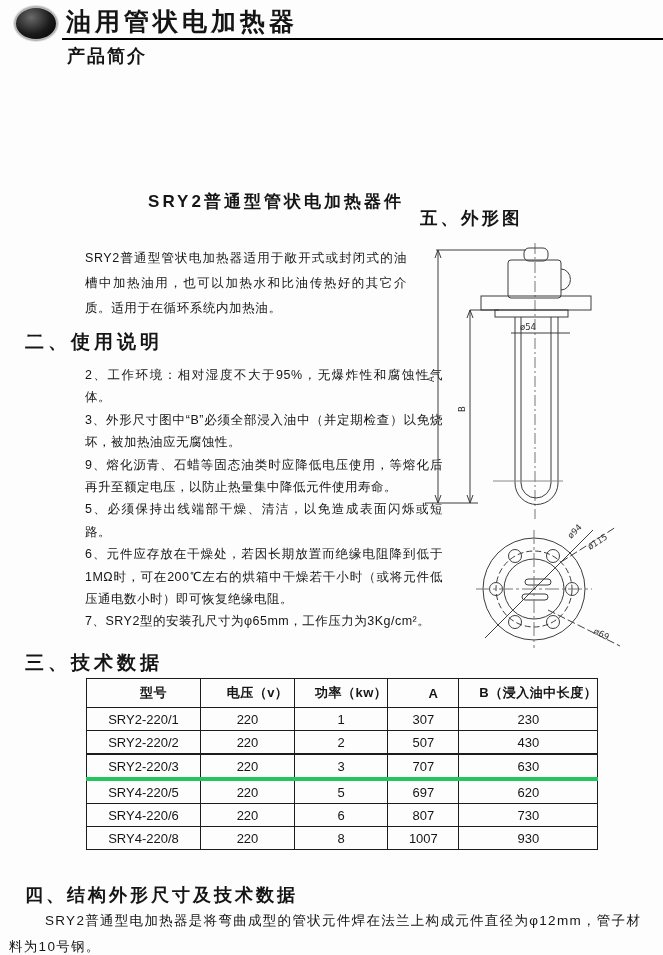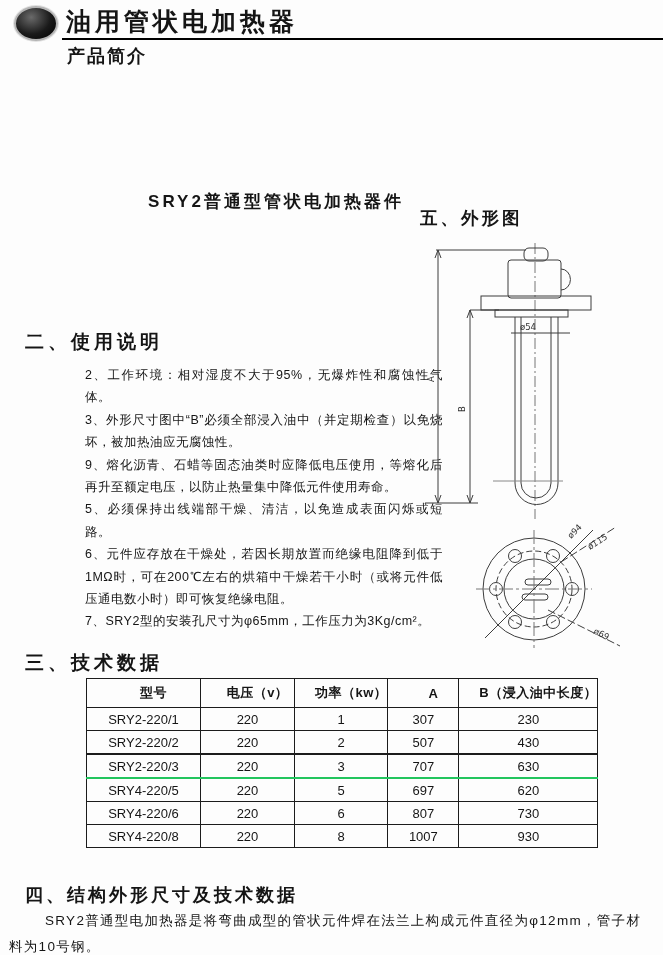--- a/index.html
+++ b/index.html
@@ -57,38 +57,39 @@
   .tech-table{
     left:86px;top:678px;border-collapse:collapse;table-layout:fixed;
   }
   .tech-table td,.tech-table th{
     border:1px solid #1c1c1c;
     font-size:13px;text-align:center;vertical-align:middle;
     padding:0;overflow:hidden;white-space:nowrap;
   }
   .tech-table th{height:28px;font-weight:700;letter-spacing:0.5px;padding-left:20px;}
   .tech-table td{height:22px;font-weight:400;}
-  .tech-table tr.row-thick td{border-top:2px solid #1c1c1c;border-bottom:2px solid #22c55e;}
+  .tech-table tr.row-thick td{border-top:2px solid #1c1c1c;border-bottom:4px solid #22c55e;}
   .c0{width:93px;} .c1{width:73px;} .c2{width:70px;} .c3{width:50px;} .c4{width:105px;}
   
   .drawing{left:423px;top:235px;}
   .drawing text{font-family:"DejaVu Sans", sans-serif;font-size:8.5px;fill:#333;stroke:none;}
 </style>
 </head>
 <body>
 
 <div class="page">
 
   <div class="abs logo"></div>
   <div class="abs doc-title">油用管状电加热器</div>
   <div class="abs header-rule"></div>
   <div class="abs sub-title">产品简介</div>
 
   <div class="abs main-heading">SRY2普通型管状电加热器件</div>
 
+  <div class="abs usage-body">SRY2普通型管状电加热器适用于敞开式或封闭式的油槽中加热油用，也可以加热水和比油传热好的其它介质。适用于在循环系统内加热油。</div>
 
   <div class="abs sec-heading h5-outline">五、外形图</div>
 
   <div class="abs sec-heading h2-instructions">二、使用说明</div>
   <div class="abs instr-list">
     <p>2、工作环境：相对湿度不大于95%，无爆炸性和腐蚀性气体。</p>
     <p>3、外形尺寸图中“B”必须全部浸入油中（并定期检查）以免烧坏，被加热油应无腐蚀性。</p>
     <p>9、熔化沥青、石蜡等固态油类时应降低电压使用，等熔化后再升至额定电压，以防止热量集中降低元件使用寿命。</p>
     <p>5、必须保持出线端部干燥、清洁，以免造成表面闪烁或短路。</p>
     <p>6、元件应存放在干燥处，若因长期放置而绝缘电阻降到低于1MΩ时，可在200℃左右的烘箱中干燥若干小时（或将元件低压通电数小时）即可恢复绝缘电阻。</p>

